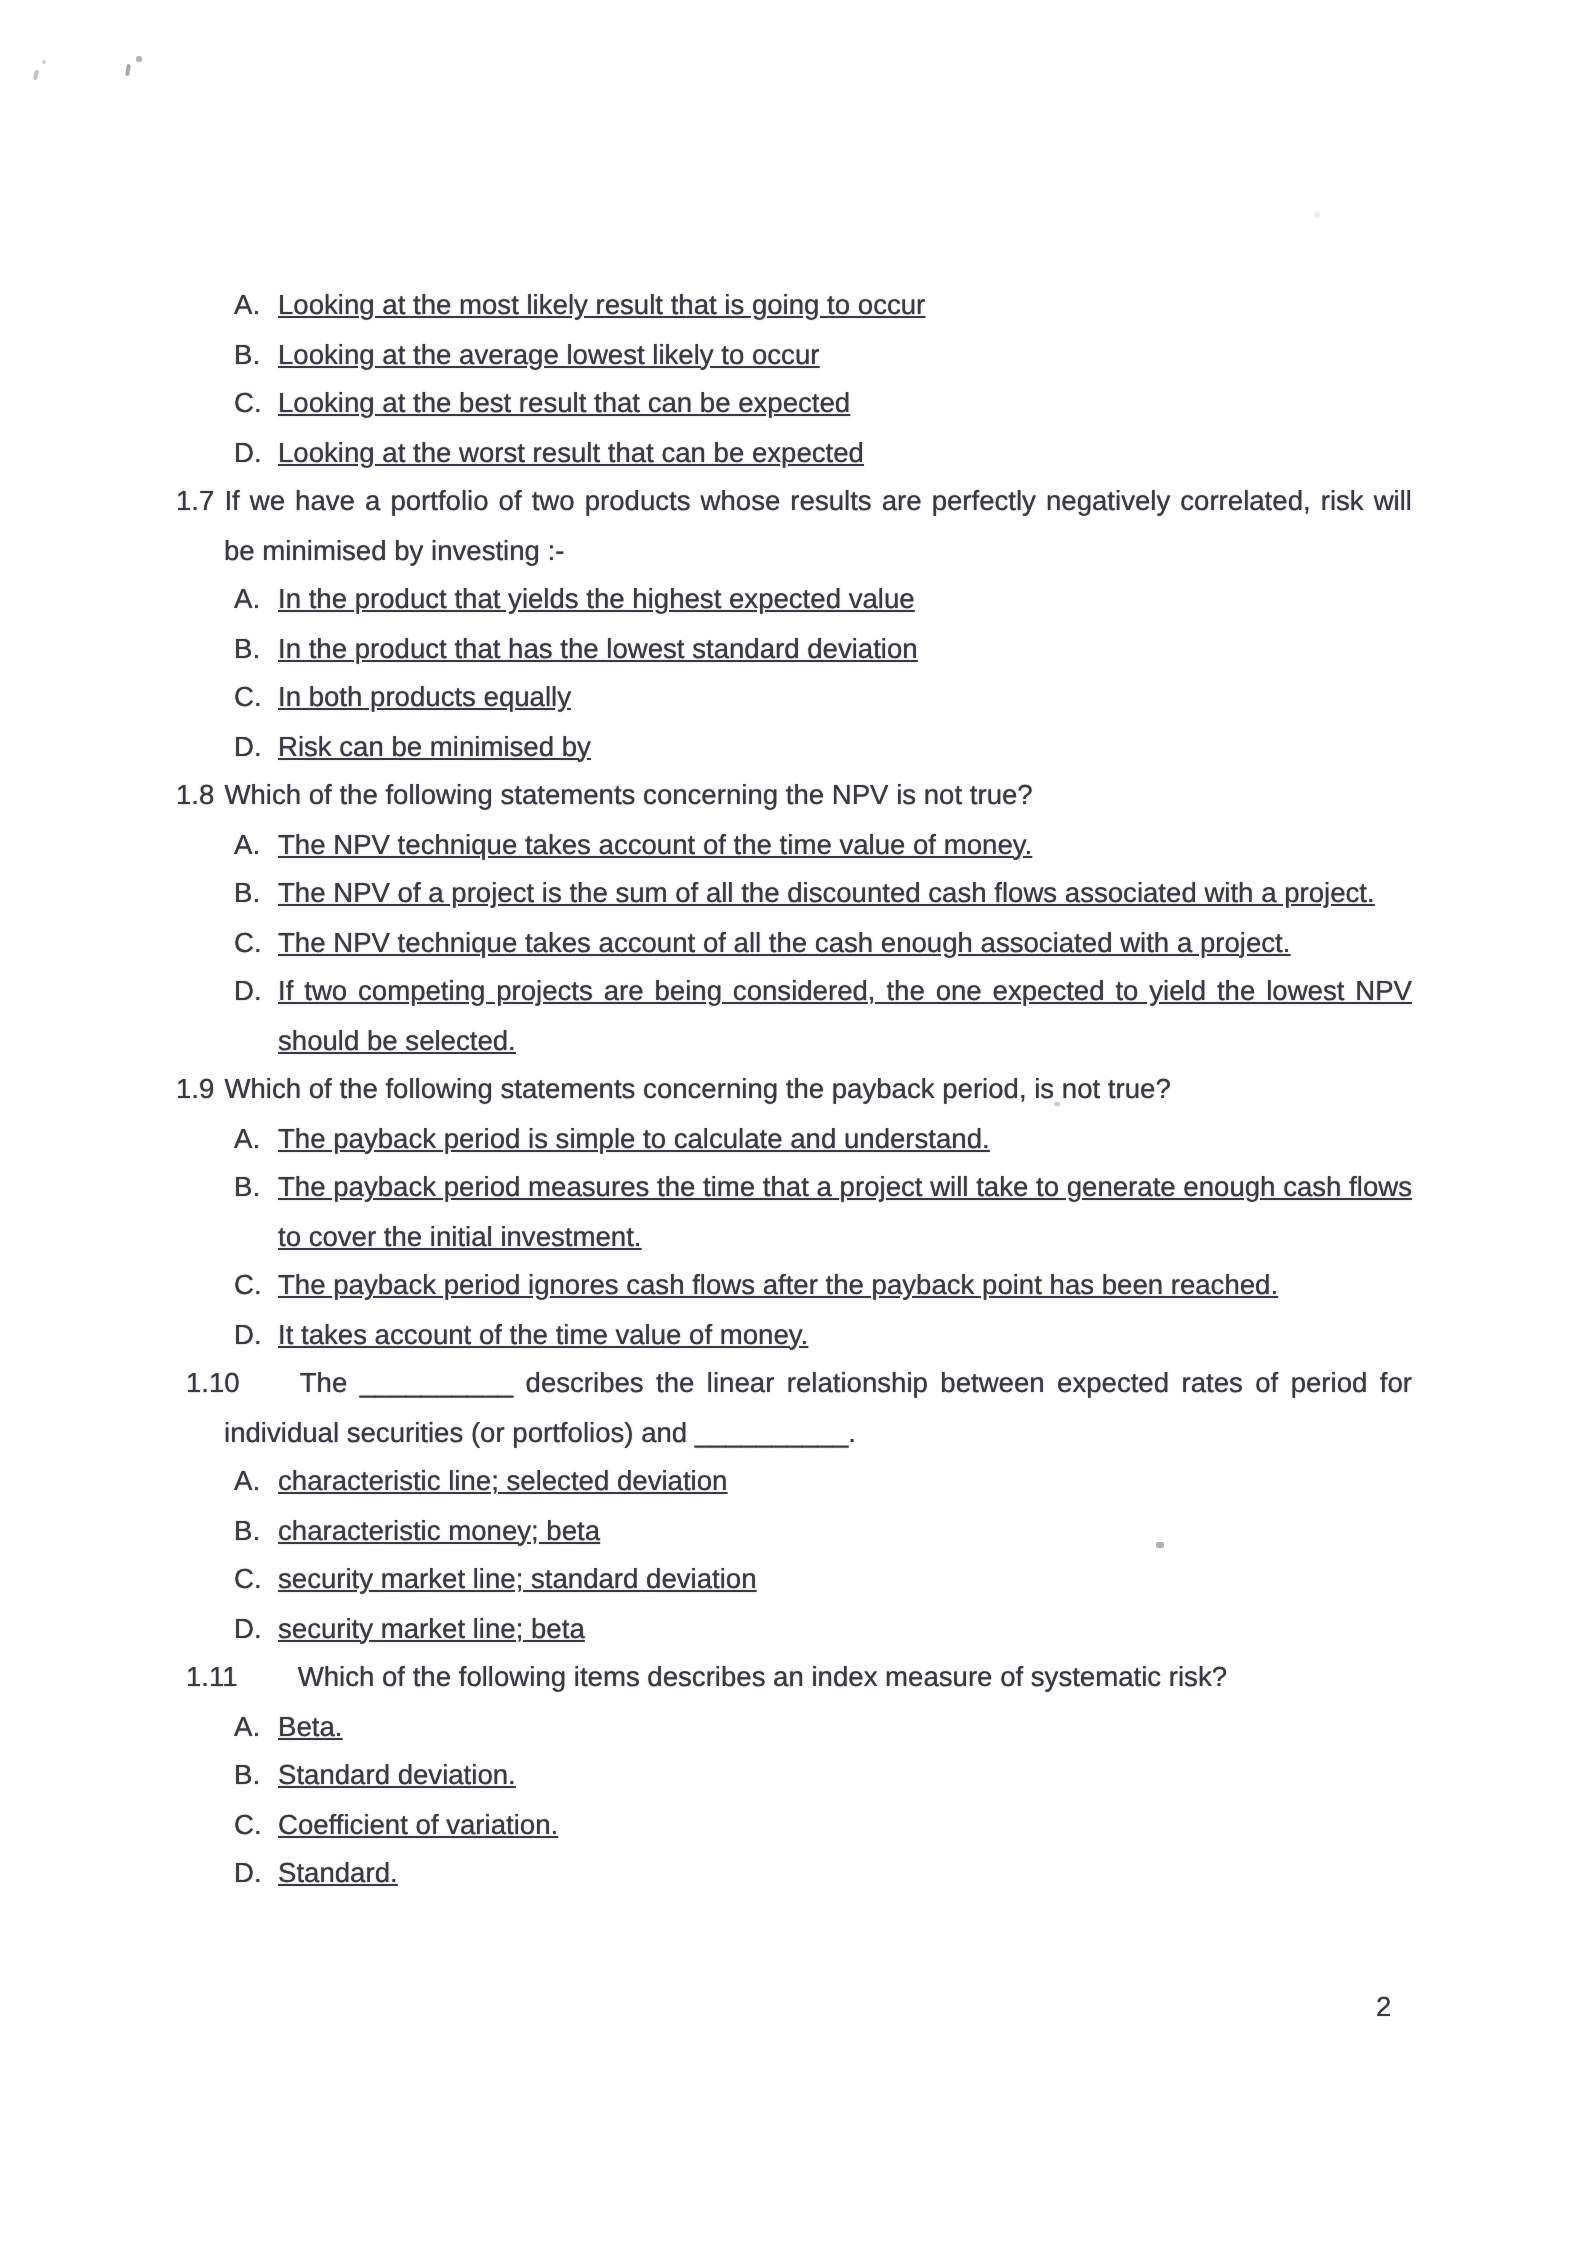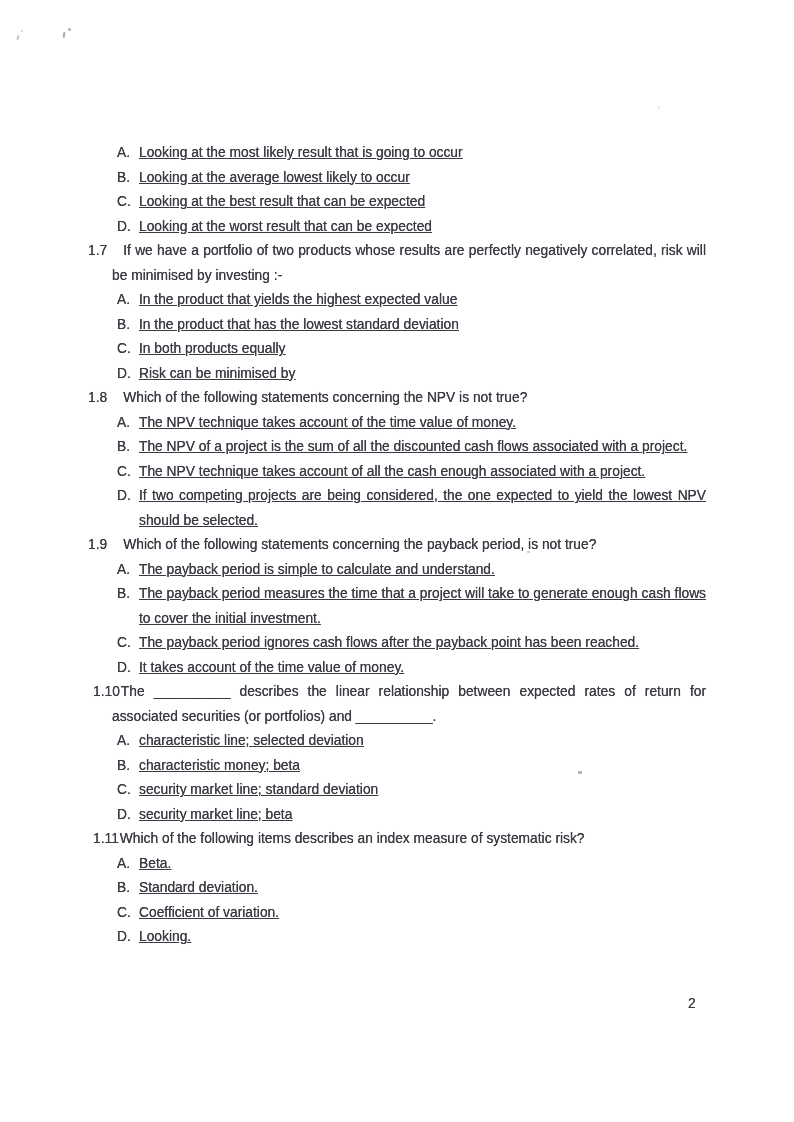--- a/index.html
+++ b/index.html
@@ -27,22 +27,22 @@
     line-height: 24.5px;
     text-shadow: 0 0 0.4px rgba(58,58,68,0.85), 0 0 1px rgba(58,58,68,0.2);
   }
   
   .q {
     margin: 0;
     padding-left: 24px;
     text-indent: -24px;
     text-align: justify;
   }
-  .qnum { margin-right: 16px; }
-  .q.tab .qnum { margin-right: 1px; padding-left: 5px; }
+  .qnum { margin-right: 5px; }
+  .q.tab .qnum { margin-right: 30px; padding-left: 5px; }
   
   .opt {
     display: flex;
     margin-left: 29px;
   }
   .opt-letter { flex: 0 0 22px; width: 22px; }
   .opt-text { flex: 1; text-align: justify; margin: 0; text-decoration: underline; }
   .page-number {
     position: absolute;
     left: 688px;
@@ -155,21 +155,21 @@
           <span class="opt-text">The payback period ignores cash flows after the payback point has been reached.</span>
         </div>
         <div class="opt">
           <span class="opt-letter">D.</span>
           <span class="opt-text">It takes account of the time value of money.</span>
         </div>
       </div>
     </section>
 
     <section>
-      <p class="q tab"><span class="qnum">1.10</span><span>The __________ describes the linear relationship between expected rates of return for associated securities (or portfolios) and __________.</span></p>
+      <p class="q tab"><span class="qnum">1.10</span><span>The __________ describes the linear relationship between expected rates of period for individual securities (or portfolios) and __________.</span></p>
       <div>
         <div class="opt">
           <span class="opt-letter">A.</span>
           <span class="opt-text">characteristic line; selected deviation</span>
         </div>
         <div class="opt">
           <span class="opt-letter">B.</span>
           <span class="opt-text">characteristic money; beta</span>
         </div>
         <div class="opt">
@@ -193,21 +193,21 @@
         <div class="opt">
           <span class="opt-letter">B.</span>
           <span class="opt-text">Standard deviation.</span>
         </div>
         <div class="opt">
           <span class="opt-letter">C.</span>
           <span class="opt-text">Coefficient of variation.</span>
         </div>
         <div class="opt">
           <span class="opt-letter">D.</span>
-          <span class="opt-text">Looking.</span>
+          <span class="opt-text">Standard.</span>
         </div>
       </div>
     </section>
 
   </main>
 
   <div class="page-number">2</div>
 </div>
 
 </body></html>

